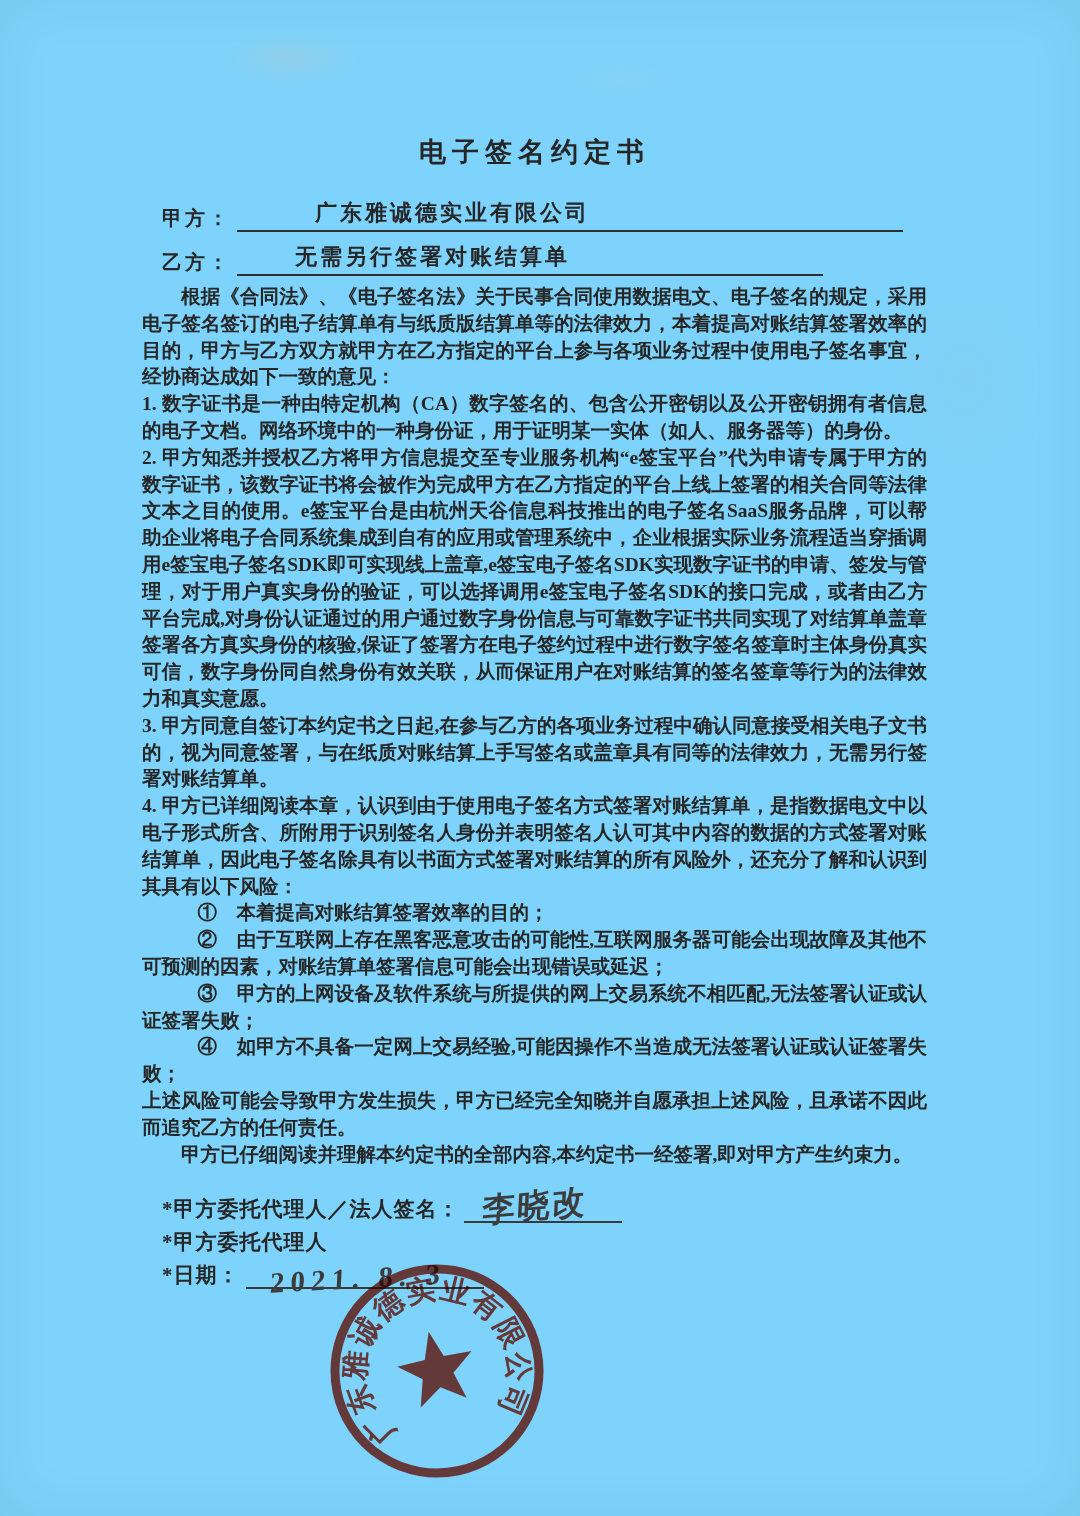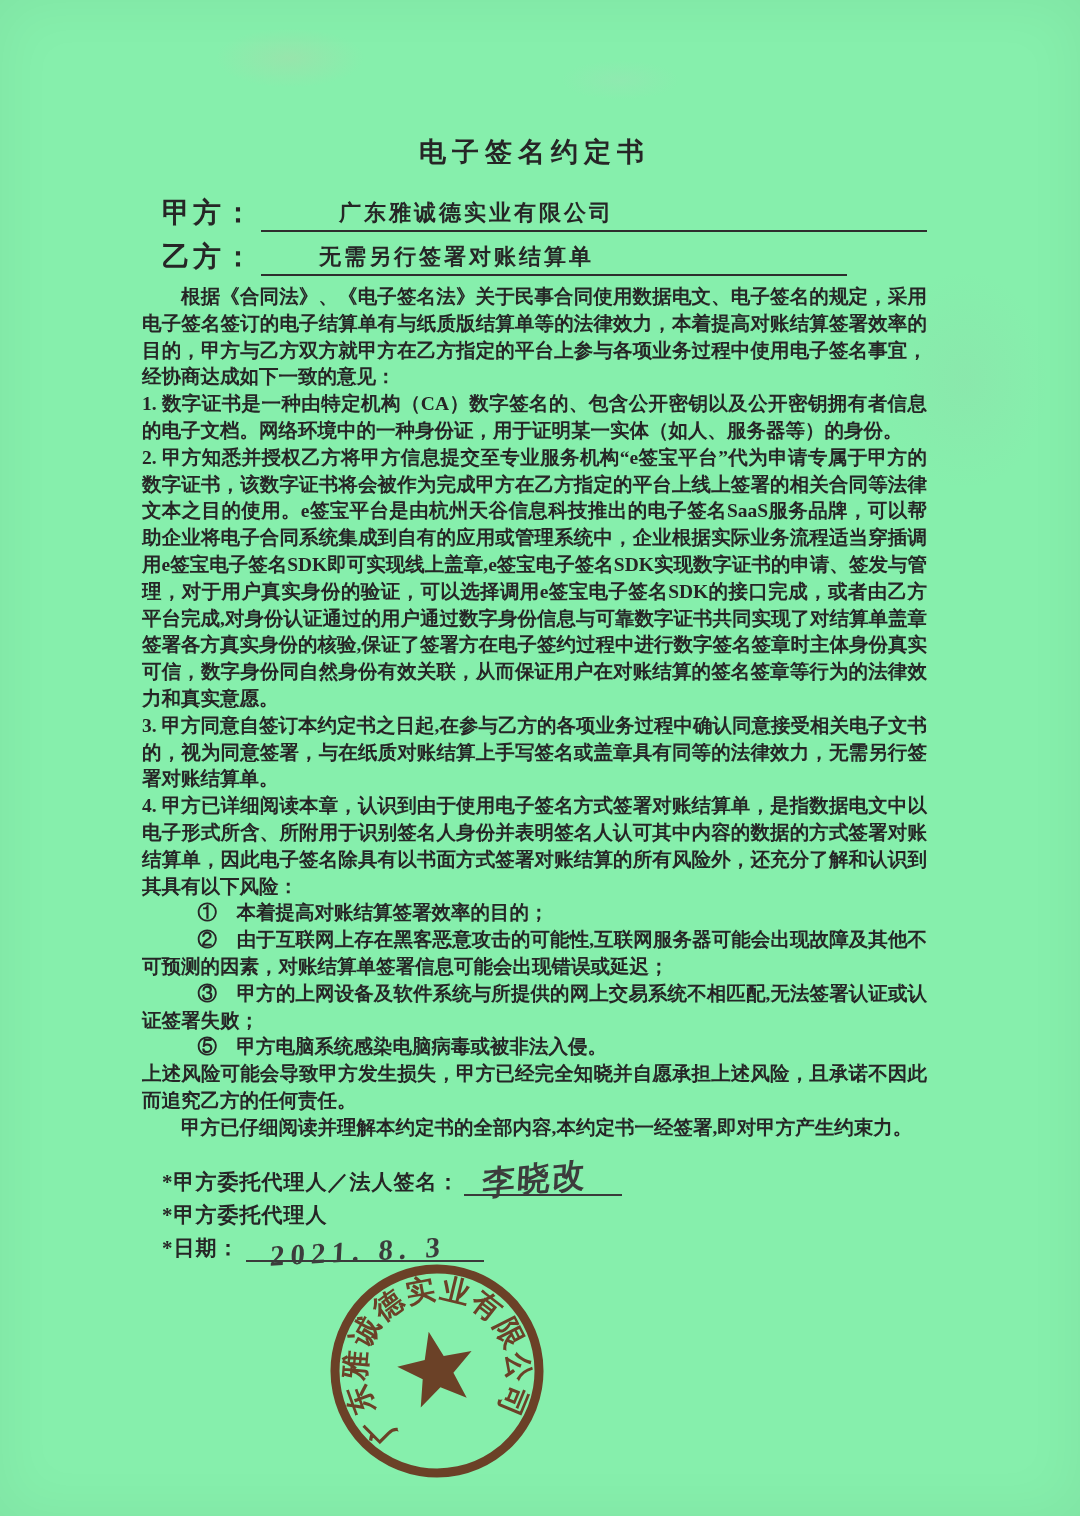--- a/index.html
+++ b/index.html
@@ -1,40 +1,40 @@
 <!DOCTYPE html>
 <html><head>
 <meta charset="utf-8">
 <style>
   html,body{margin:0;padding:0;background:#e8e8e8;}
   .sheet{
     position:relative;
     width:1080px;height:1516px;
-    background:#86efac;
+    background:#7dd3fc;
     color:#262626;
     font-family:"Liberation Serif", serif;
     overflow:hidden;
     box-shadow:inset 0 0 60px rgba(0,0,0,.05);
   }
   .smudge{position:absolute;pointer-events:none;}
   .smudge.s1{left:215px;top:28px;width:150px;height:60px;background:radial-gradient(ellipse at center,rgba(214,192,170,.22),transparent 70%);}
   .smudge.s2{left:880px;top:270px;width:170px;height:220px;background:radial-gradient(ellipse at center,rgba(170,170,170,.10),transparent 70%);}
   .smudge.s3{left:560px;top:60px;width:120px;height:40px;background:radial-gradient(ellipse at center,rgba(200,200,200,.14),transparent 70%);}
 
   .content{position:absolute;left:142px;top:134px;width:785px;}
 
   .title{
     margin:0 0 24px 0;
     font-size:27px;line-height:36px;
     font-weight:bold;letter-spacing:6px;
     text-align:center;
   }
 
   .party-row{display:flex;align-items:flex-end;height:38px;margin-top:6px;padding-left:20px;}
-  .party-row .p-label{font-size:28px;font-weight:bold;letter-spacing:3px;white-space:nowrap;}
+  .party-row .p-label{font-size:20px;font-weight:bold;letter-spacing:3px;white-space:nowrap;}
   .party-row .p-line{
     border-bottom:2px solid #2e2e2e;
     font-size:22px;font-weight:bold;letter-spacing:3px;
     white-space:nowrap;line-height:34px;
   }
   .party-row.a .p-line{width:588px;padding-left:78px;margin-left:6px;}
   .party-row.b .p-line{width:528px;padding-left:58px;margin-left:6px;}
 
   .body-text{margin-top:8px;font-size:19.5px;line-height:26.8px;text-align:justify;font-weight:700;}
   .body-text p{margin:0;}
@@ -77,21 +77,21 @@
 
     <div class="body-text">
       <p class="para indent">根据《合同法》、《电子签名法》关于民事合同使用数据电文、电子签名的规定，采用电子签名签订的电子结算单有与纸质版结算单等的法律效力，本着提高对账结算签署效率的目的，甲方与乙方双方就甲方在乙方指定的平台上参与各项业务过程中使用电子签名事宜，经协商达成如下一致的意见：</p>
       <p class="para">1. 数字证书是一种由特定机构（CA）数字签名的、包含公开密钥以及公开密钥拥有者信息的电子文档。网络环境中的一种身份证，用于证明某一实体（如人、服务器等）的身份。</p>
       <p class="para">2. 甲方知悉并授权乙方将甲方信息提交至专业服务机构“e签宝平台”代为申请专属于甲方的数字证书，该数字证书将会被作为完成甲方在乙方指定的平台上线上签署的相关合同等法律文本之目的使用。e签宝平台是由杭州天谷信息科技推出的电子签名SaaS服务品牌，可以帮助企业将电子合同系统集成到自有的应用或管理系统中，企业根据实际业务流程适当穿插调用e签宝电子签名SDK即可实现线上盖章,e签宝电子签名SDK实现数字证书的申请、签发与管理，对于用户真实身份的验证，可以选择调用e签宝电子签名SDK的接口完成，或者由乙方平台完成,对身份认证通过的用户通过数字身份信息与可靠数字证书共同实现了对结算单盖章签署各方真实身份的核验,保证了签署方在电子签约过程中进行数字签名签章时主体身份真实可信，数字身份同自然身份有效关联，从而保证用户在对账结算的签名签章等行为的法律效力和真实意愿。</p>
       <p class="para">3. 甲方同意自签订本约定书之日起,在参与乙方的各项业务过程中确认同意接受相关电子文书的，视为同意签署，与在纸质对账结算上手写签名或盖章具有同等的法律效力，无需另行签署对账结算单。</p>
       <p class="para">4. 甲方已详细阅读本章，认识到由于使用电子签名方式签署对账结算单，是指数据电文中以电子形式所含、所附用于识别签名人身份并表明签名人认可其中内容的数据的方式签署对账结算单，因此电子签名除具有以书面方式签署对账结算的所有风险外，还充分了解和认识到其具有以下风险：</p>
       <p class="para risk">①　本着提高对账结算签署效率的目的；</p>
       <p class="para risk">②　由于互联网上存在黑客恶意攻击的可能性,互联网服务器可能会出现故障及其他不可预测的因素，对账结算单签署信息可能会出现错误或延迟；</p>
       <p class="para risk">③　甲方的上网设备及软件系统与所提供的网上交易系统不相匹配,无法签署认证或认证签署失败；</p>
-      <p class="para risk">⑤　甲方电脑系统感染电脑病毒或被非法入侵。</p>
+      <p class="para risk">④　如甲方不具备一定网上交易经验,可能因操作不当造成无法签署认证或认证签署失败；</p>
       <p class="para">上述风险可能会导致甲方发生损失，甲方已经完全知晓并自愿承担上述风险，且承诺不因此而追究乙方的任何责任。</p>
       <p class="para indent">甲方已仔细阅读并理解本约定书的全部内容,本约定书一经签署,即对甲方产生约束力。</p>
     </div>
 
     <div class="footer">
       <div class="f-line">
         <span class="f-label">*甲方委托代理人／法人签名：</span>
         <span class="hand-line sig">
           <span class="handwriting sig-text">李晓改</span>
         </span>

